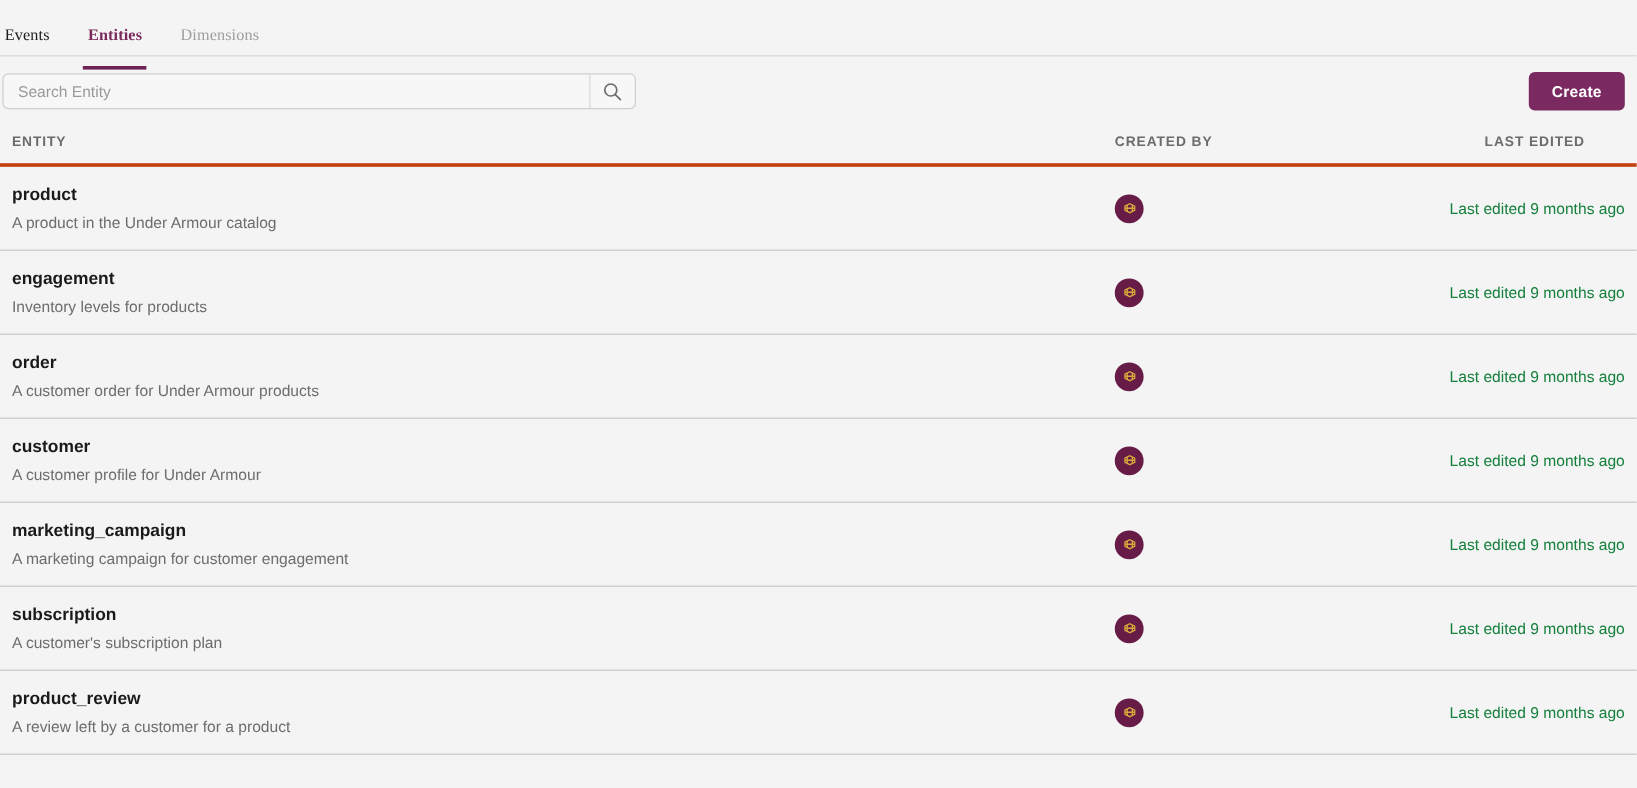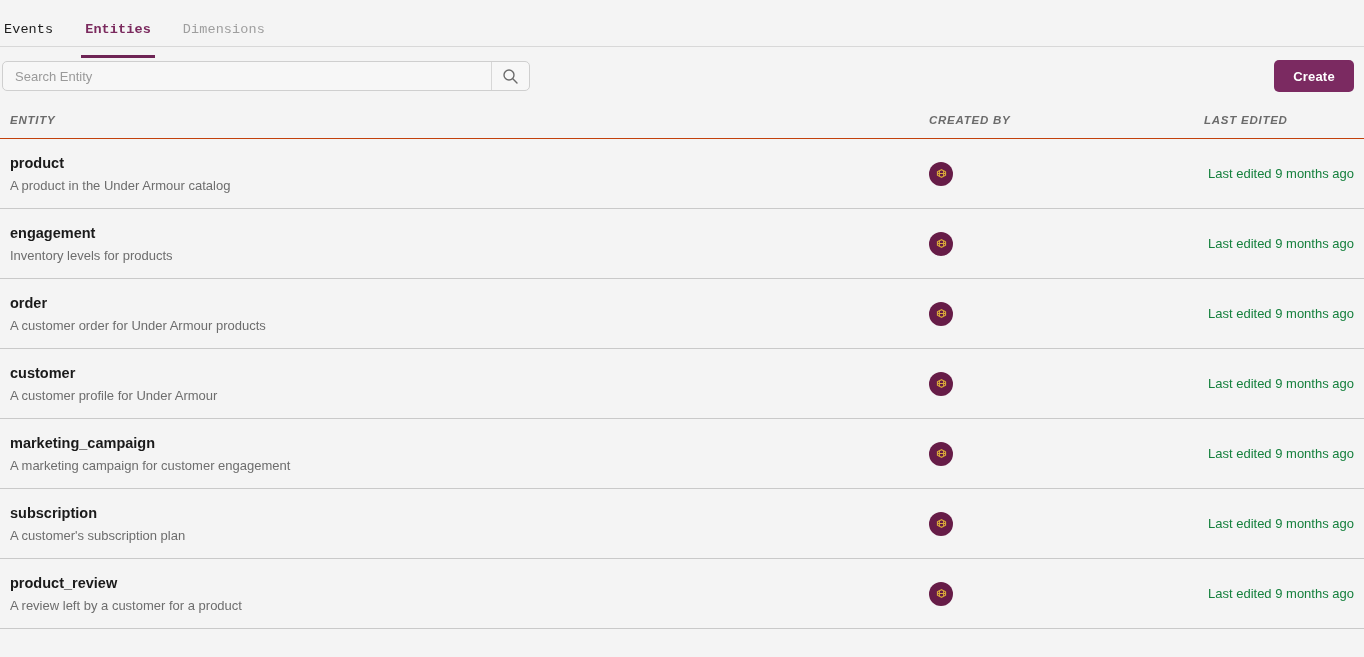--- a/index.html
+++ b/index.html
@@ -25,21 +25,21 @@
     position: relative;
     height: 58px;
     display: flex;
     align-items: center;
     padding: 0 16px;
     font-size: 13.5px;
     letter-spacing: .1px;
     cursor: pointer;
     background: transparent;
     border: none;
-    font-family: Liberation Mono, monospace;
+    font-family: Liberation Serif, serif;
   }
   .tab:first-child { padding-left: 4px; padding-right: 16px; }
   .tab-events  { color: #1c1c1c; }
   .tab-entities {
     color: #7b2a5e;
     font-weight: bold;
   }
   .tab-entities::after {
     content: "";
     position: absolute;
@@ -106,33 +106,32 @@
     cursor: pointer;
     font-family: inherit;
   }
 
   
   .table { width: 100%; }
   .thead {
     display: flex;
     align-items: center;
     height: 34px;
-    border-bottom: 1px solid #c2410c;
+    border-bottom: 3px solid #c2410c;
     padding: 0 10px 4px 10px;
-    font-style: italic;
   }
   .th {
     font-size: 11.5px;
     font-weight: bold;
     letter-spacing: .75px;
     color: #6b6b6b;
   }
   .col-entity { flex: 1 1 auto; }
   .col-created { width: 330px; text-align: left; padding-left: 0; }
-  .col-edited  { width: 150px; text-align: left; }
+  .col-edited  { width: 150px; text-align: center; }
 
   .row {
     display: flex;
     align-items: center;
     height: 70px;
     border-bottom: 1px solid #c9c9c9;
     padding: 0 10px 0 10px;
   }
   .entity-cell { flex: 1 1 auto; min-width: 0; }
   .entity-name {

